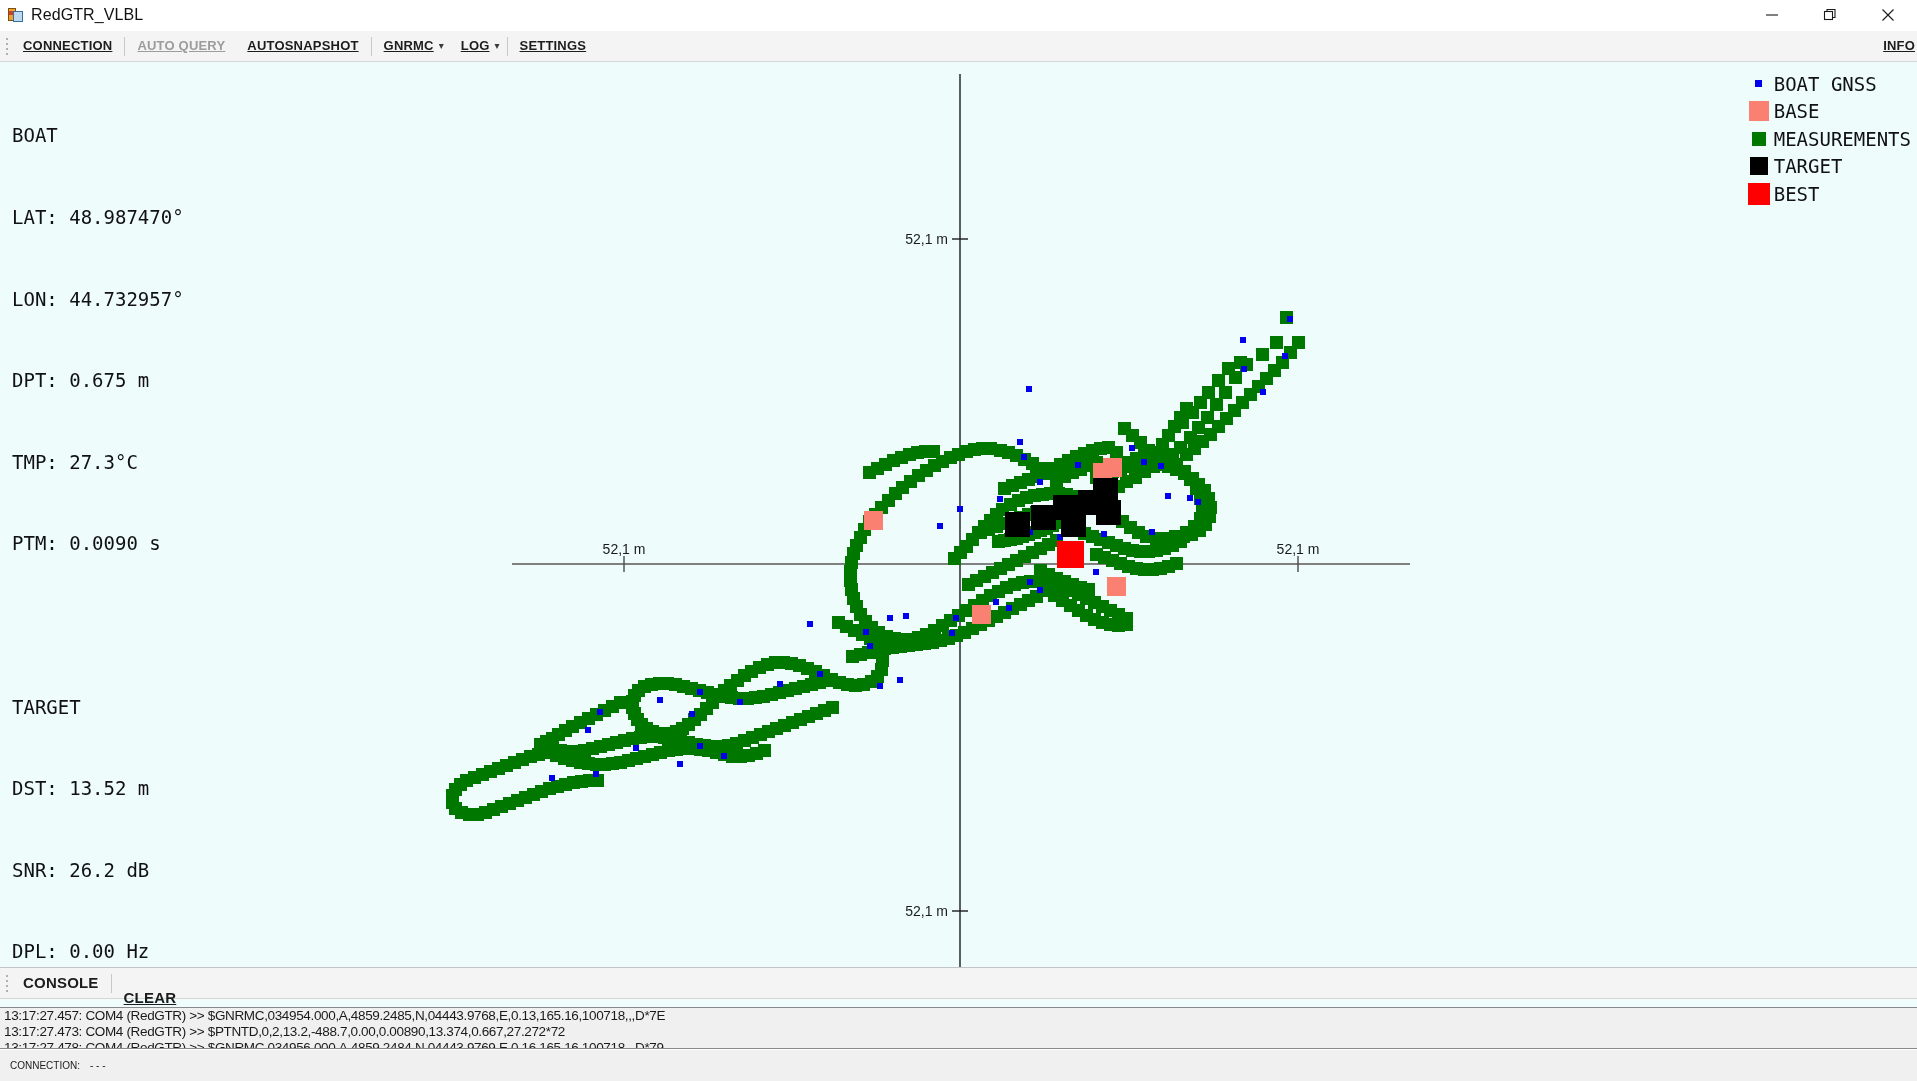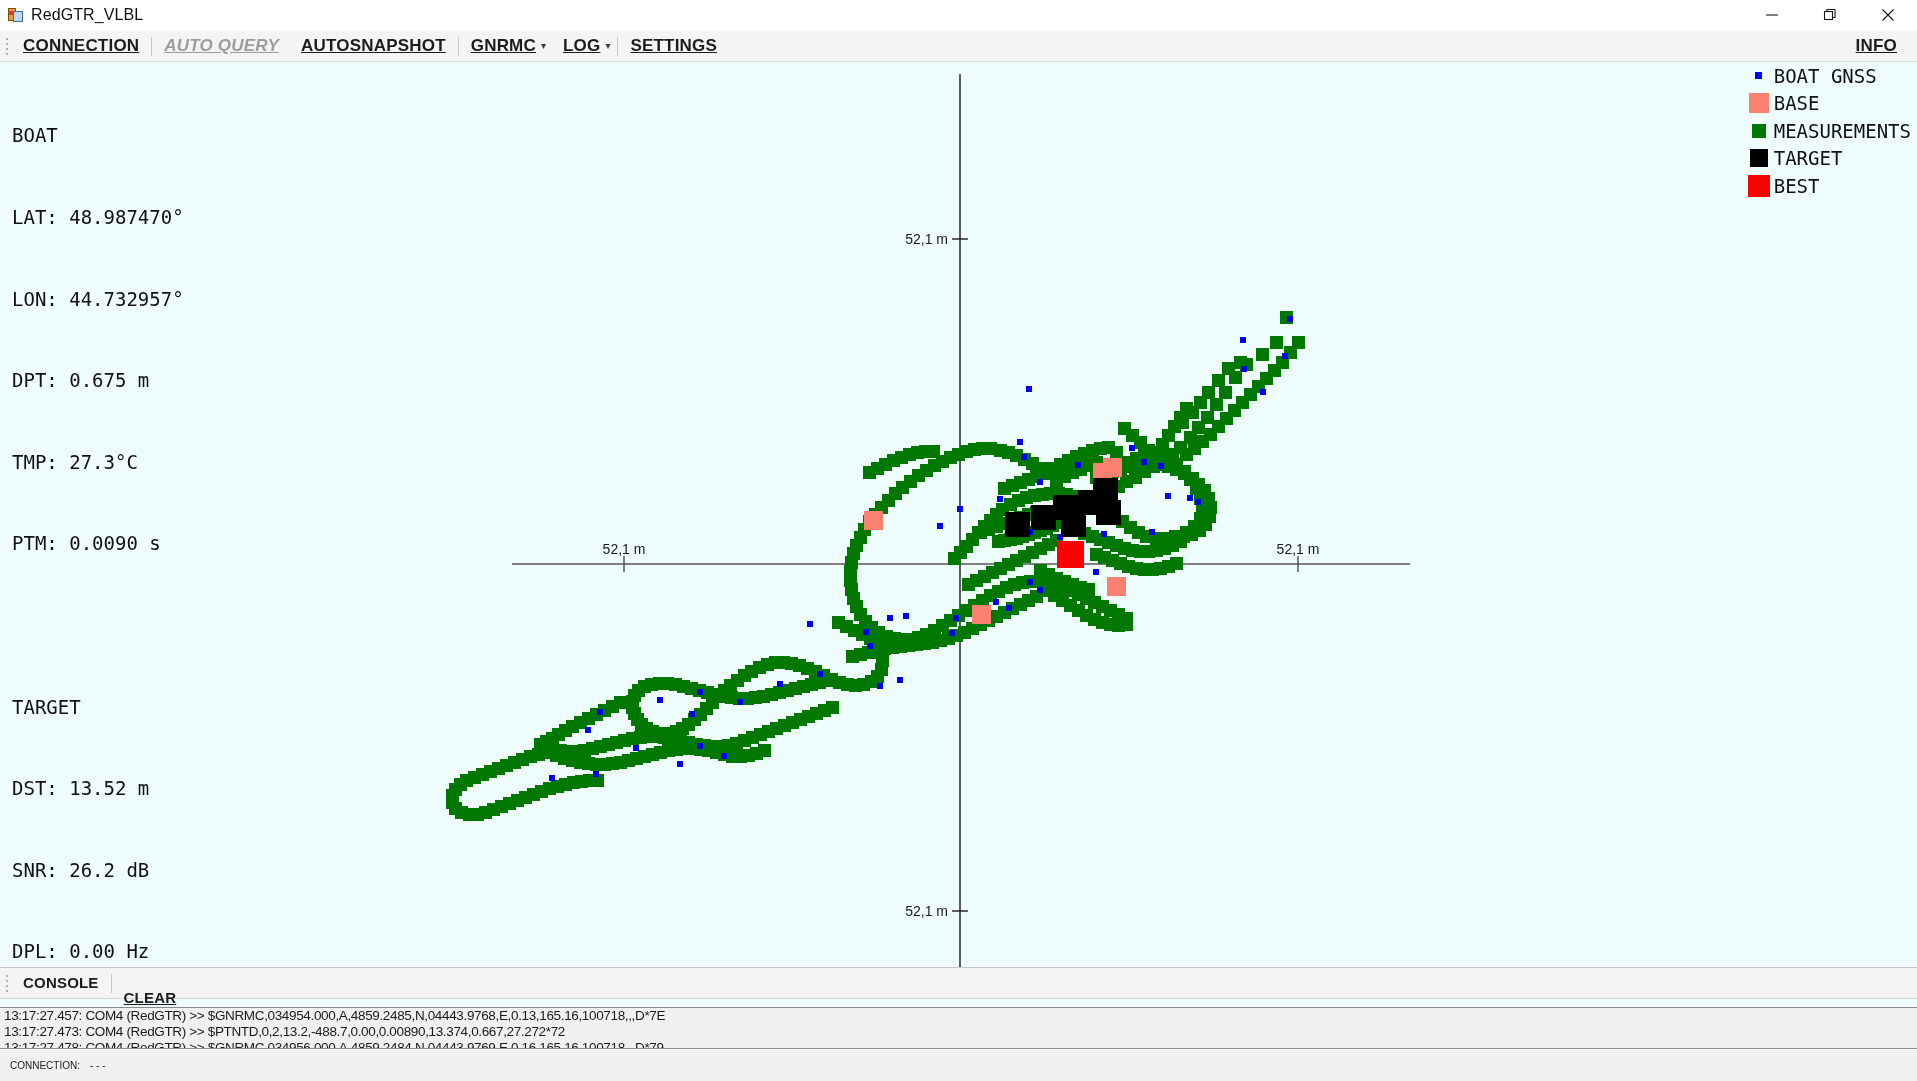--- a/index.html
+++ b/index.html
@@ -78,47 +78,47 @@
   }
   .grip {
     width: 10px; height: 30px;
     display:flex; flex-direction:column; align-items:center; justify-content:center;
     gap:3px;
     margin-left:2px;
   }
   .grip i { display:block; width:2px; height:2px; background:#9a9a9a; border-radius:50%; }
 
   .menu-item {
-    font-size: 17px;
+    font-size: 13px;
     font-weight: bold;
     color: #1c1c1c;
     text-decoration: underline;
     padding: 0 11px;
     line-height: 30px;
     white-space: nowrap;
     letter-spacing: 0.2px;
   }
-  .menu-item.disabled { color: #9c9c9c; font-style: italic; }
+  .menu-item.disabled { color: #9c9c9c; }
   .menu-sep {
     width: 1px;
     height: 19px;
     background: #c8c8c8;
     margin: 0 1px;
   }
   .menu-caret {
     font-size: 10px;
     color: #3a3a3a;
     margin-left: -6px;
     padding-right: 6px;
     text-decoration: none;
     line-height: 30px;
   }
   .menu-right {
     margin-left: auto;
-    padding-right: 20px;
+    padding-right: 2px;
     text-decoration: underline;
   }
 
   
   .main {
     position: relative;
     flex: 1 1 auto;
     background: #eefcfc;
     overflow: hidden;
   }
@@ -134,21 +134,21 @@
     color: #111;
     white-space: pre;
     z-index: 5;
   }
   .readout .blank { height: 27.2px; }
 
   
   .legend {
     position: absolute;
     right: 6px;
-    top: 0;
+    top: 8px;
     z-index: 5;
     font-family: "DejaVu Sans Mono", monospace;
     font-size: 19px;
     color: #111;
   }
   .legend-row {
     display: flex;
     align-items: center;
     height: 27.5px;
   }

